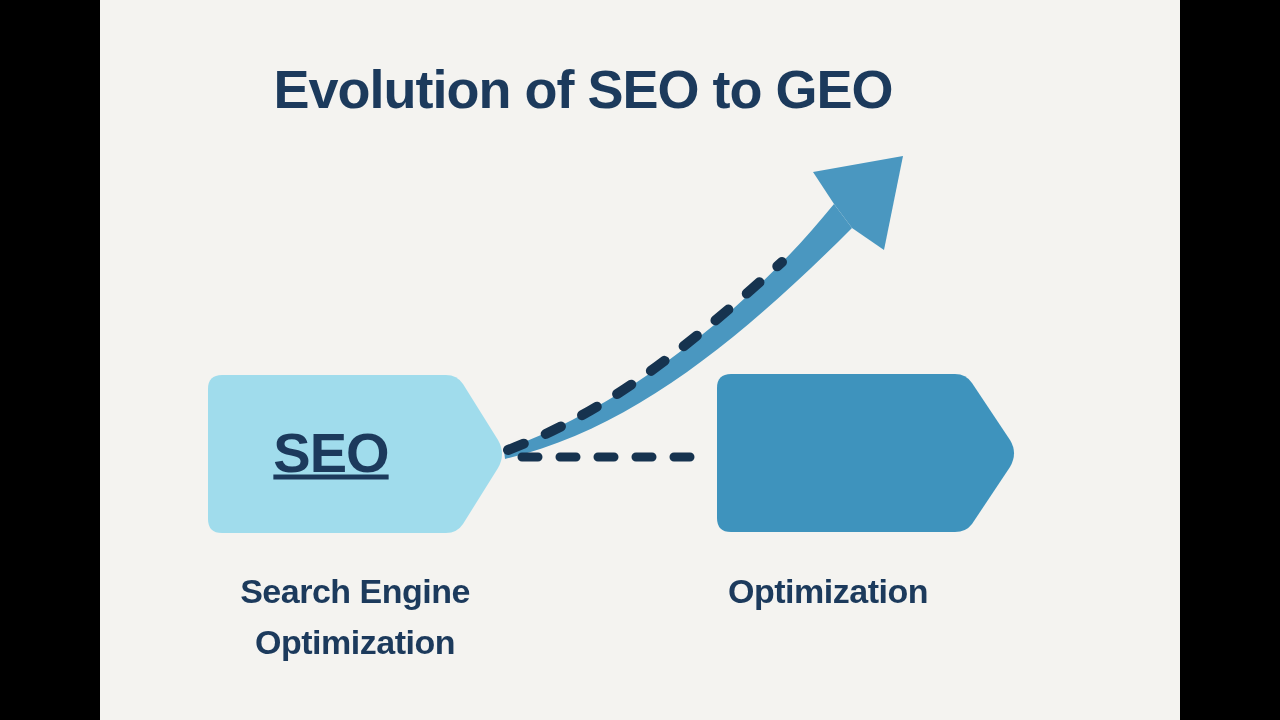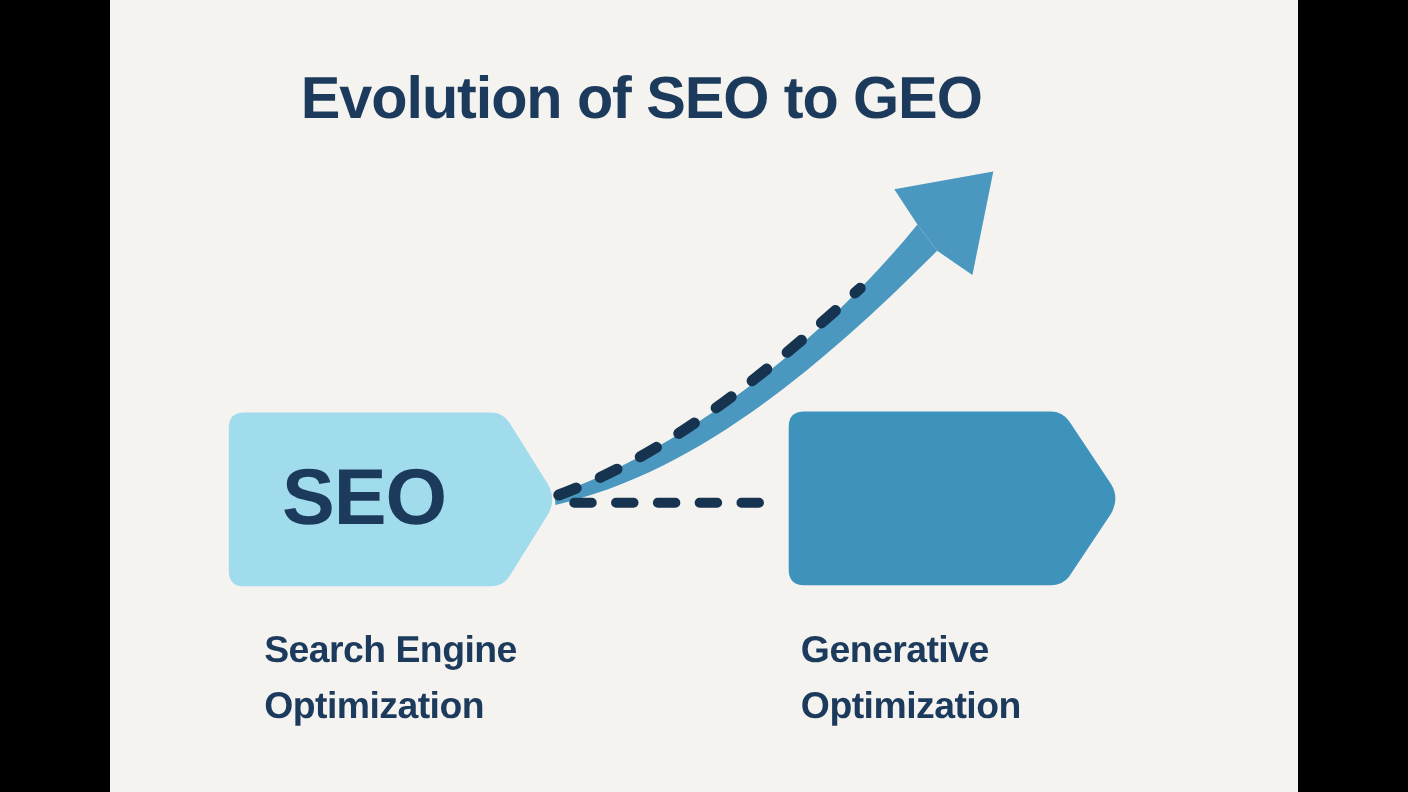--- a/index.html
+++ b/index.html
@@ -25,28 +25,28 @@
   .title {
     position: absolute; left: 483px; top: 58px;
     transform: translateX(-50%);
     margin: 0; white-space: nowrap;
     font-size: 54px; font-weight: 700; letter-spacing: -1px;
     color: var(--navy, #1c3a5c);
   }
   .diagram-svg { position: absolute; left: 0; top: 0; }
   .acronym {
     position: absolute; transform: translate(-50%, -50%);
-    font-size: 72px; font-weight: 700; letter-spacing: -1px;
-    color: var(--navy, #1c3a5c); white-space: nowrap;
+    font-size: 56px; font-weight: 700; letter-spacing: -1px;
+    color: var(--navy, #1c3a5c); white-space: nowrap; text-decoration: underline;
   }
   .acronym.seo { left: 231px; top: 452px; }
   .acronym.geo { left: 743px; top: 451px; }
   .caption {
     position: absolute; transform: translateX(-50%);
-    top: 566px; 
+    top: 566px; text-align: center;
     font-size: 34px; font-weight: 700; line-height: 51px;
     letter-spacing: -0.5px;
     color: var(--navy, #1c3a5c); white-space: nowrap;
   }
   .caption.seo-caption { left: 255px; }
   .caption.geo-caption { left: 728px; }
 </style>
 </head>
 <body>
 
@@ -72,19 +72,18 @@
   </svg>
 
   <div class="acronym seo">SEO</div>
 
   <div class="caption seo-caption">
     <div>Search Engine</div>
     <div>Optimization</div>
   </div>
 
   <div class="caption geo-caption">
-    <div>Generative</div>
     <div>Optimization</div>
   </div>
 
 </div>
 
 <div class="letterbox right"></div>
 
 </body></html>

